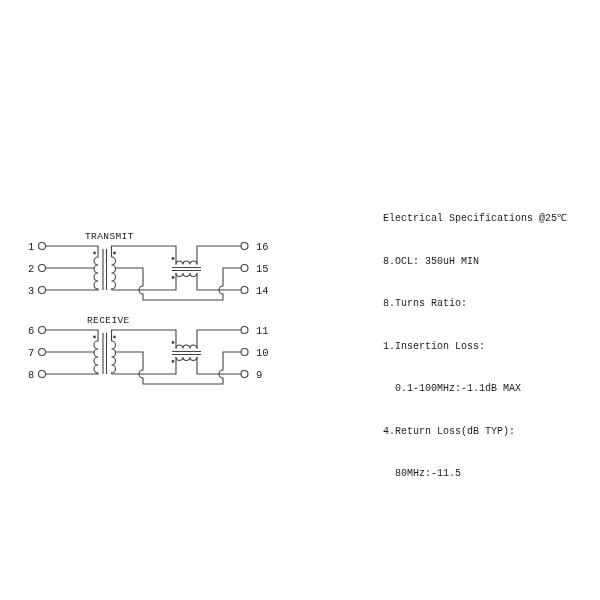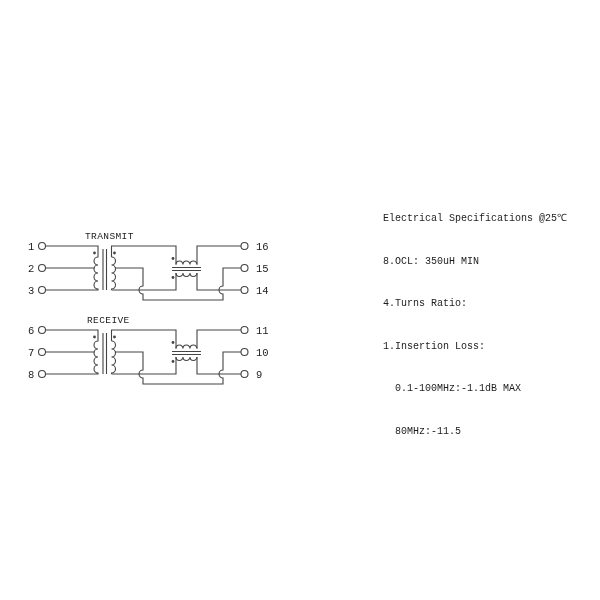--- a/index.html
+++ b/index.html
@@ -99,23 +99,24 @@
     <text class="pin-num" x="28" y="355.5">7</text>
     <text class="pin-num" x="28" y="377.5">8</text>
     <text class="pin-num" x="256" y="333.5">11</text>
     <text class="pin-num" x="256" y="355.5">10</text>
     <text class="pin-num" x="256" y="377.5">9</text>
   </svg>
 
   <div class="specs">
     <div class="line">Electrical Specifications @25℃</div>
     <div class="line">8.OCL: 350uH MIN</div>
-    <div class="line">4.Turns Ratio:</div>
+    <div class="line">8.Turns Ratio:</div>
     <div class="line">1.Insertion Loss:</div>
     <div class="line">  0.1-100MHz:-1.1dB MAX</div>
+    <div class="line">4.Return Loss(dB TYP):</div>
     <div class="line">  80MHz:-11.5</div>
     
     
     
     
     
     
     
     
   </div>

